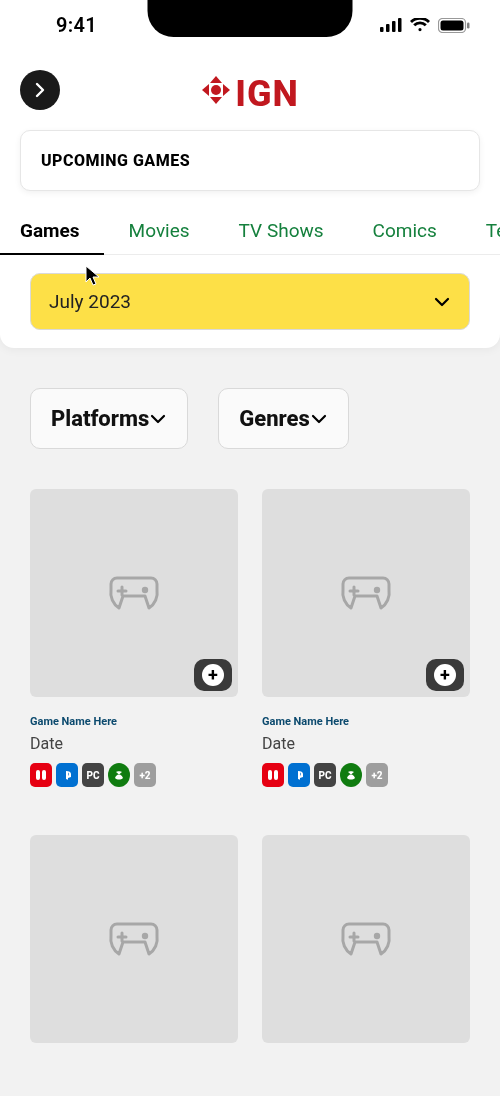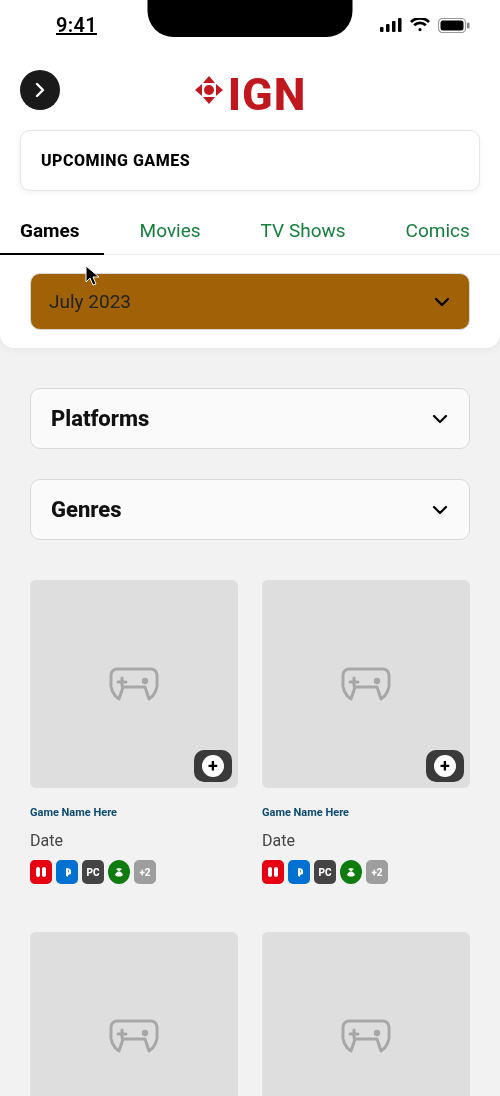--- a/index.html
+++ b/index.html
@@ -1,59 +1,59 @@
 <!DOCTYPE html>
 <html><head>
 <meta charset="utf-8">
 <style>
   * { box-sizing: border-box; margin: 0; padding: 0; }
   html, body { width: 500px; height: 1096px; font-family: -apple-system, BlinkMacSystemFont, "Segoe UI", Roboto, Helvetica, Arial, sans-serif; background: #f2f2f2; overflow: hidden; }
   .screen { width: 500px; height: 1096px; position: relative; background: #f2f2f2; }
 
   
-  .statusbar { height: 50px; display: flex; align-items: center; justify-content: space-between; padding: 0 30px 0 56px; position: relative; background: #fff; text-decoration: underline; }
+  .statusbar { height: 50px; display: flex; align-items: center; justify-content: space-between; padding: 0 30px 0 56px; position: relative; background: #fff; }
   .statusbar .time { font-size: 20px; font-weight: 600; letter-spacing: .3px; }
   .notch { position: absolute; left: 50%; transform: translateX(-50%); top: 0; width: 205px; height: 37px; background: #000; border-radius: 0 0 26px 26px; }
   .sb-icons { display: flex; align-items: center; gap: 8px; }
 
   
   .header-panel { background: #fff; border-radius: 0 0 14px 14px; box-shadow: 0 2px 10px rgba(0,0,0,.05); padding-bottom: 18px; }
   .logo-row { position: relative; height: 80px; display: flex; align-items: center; justify-content: center; }
   .back-btn { position: absolute; left: 20px; top: 50%; transform: translateY(-50%); width: 40px; height: 40px; border-radius: 50%; background: #1a1a1a; display: flex; align-items: center; justify-content: center; cursor: pointer; }
   .logo { display: flex; align-items: center; gap: 4px; }
-  .logo-text { font-size: 45px; font-weight: 800; color: #c1181f; letter-spacing: 1px; margin-top: 8px; }
+  .logo-text { font-size: 36px; font-weight: 800; color: #c1181f; letter-spacing: 1px; margin-top: 8px; }
 
   .title-card { margin: 0 20px 20px 20px; border: 1px solid #e6e6e6; border-radius: 10px; padding: 20px; box-shadow: 0 2px 6px rgba(0,0,0,.06); background: #fff; }
   .title-card .t { font-size: 16px; font-weight: 800; letter-spacing: .5px; }
 
-  .tabs { display: flex; gap: 16px; padding: 0 20px; border-bottom: 1px solid #ececec; }
+  .tabs { display: flex; gap: 5px; padding: 0 20px; border-bottom: 1px solid #ececec; }
   .tab { padding: 8px 22px 12px 0; margin-right: 22px; font-size: 19px; color: #15803d; cursor: pointer; position: relative; white-space: nowrap; }
   .tab.active { color: #000; font-weight: 700; }
   .tab.active::after { content: ""; position: absolute; left: -20px; right: -2px; bottom: -1px; height: 2px; background: #000; }
   .tabs .tab:last-child { margin-right: 0; }
 
   .date-row { padding: 18px 30px 0 30px; position: relative; }
-  .dropdown { border: 1px solid #d9d9d9; border-radius: 10px; background: #a16207; padding: 16px 18px; display: flex; align-items: center; justify-content: space-between; font-size: 19px; color: #222; cursor: pointer; }
+  .dropdown { border: 1px solid #d9d9d9; border-radius: 10px; background: #fde047; padding: 16px 18px; display: flex; align-items: center; justify-content: space-between; font-size: 19px; color: #222; cursor: pointer; }
   .chev { width: 18px; height: 18px; }
 
   .cursor { position: absolute; left: 85px; top: 265px; z-index: 50; pointer-events: none; }
 
   
-  .filters { padding: 40px 30px 0 30px; display: flex; flex-direction: column; gap: 30px; text-align: right; }
+  .filters { padding: 40px 30px 0 30px; display: flex; flex-direction: row; gap: 30px; text-align: right; }
   .filter { border: 1px solid #d9d9d9; border-radius: 10px; background: #fafafa; padding: 17px 20px; display: flex; align-items: center; justify-content: space-between; cursor: pointer; }
   .filter .lbl { font-size: 22px; font-weight: 800; color: #111; }
 
   
   .grid { padding: 40px 30px 0 30px; display: grid; grid-template-columns: 1fr 1fr; gap: 48px 24px; }
   .card { display: flex; flex-direction: column; }
   .thumb { width: 100%; aspect-ratio: 1/1; background: #dedede; border-radius: 6px; position: relative; display: flex; align-items: center; justify-content: center; }
   .add-pill { position: absolute; right: 6px; bottom: 6px; width: 38px; height: 32px; background: #3a3a3a; border-radius: 10px; display: flex; align-items: center; justify-content: center; cursor: pointer; }
   .add-pill .circ { width: 22px; height: 22px; border-radius: 50%; background: #fff; display: flex; align-items: center; justify-content: center; font-size: 18px; font-weight: 700; color: #000; line-height: 1; }
   .card .title { font-size: 11px; font-weight: 700; margin-top: 18px; color: #0c4a6e; }
-  .card .date { font-size: 16px; color: #444; margin-top: 12px; }
+  .card .date { font-size: 16px; color: #444; margin-top: 6px; }
   .badges { display: flex; gap: 4px; margin-top: 10px; }
   .badge { width: 22px; height: 24px; border-radius: 5px; display: flex; align-items: center; justify-content: center; font-size: 10px; font-weight: 800; color: #fff; }
   .badge.nsw { background: #e60012; }
   .badge.ps  { background: #0070d1; }
   .badge.pc  { background: #444; }
   .badge.xb  { background: #107c10; border-radius: 50%; }
   .badge.more{ background: #9e9e9e; }
 
   
   .ctrl { width: 58px; height: 42px; }

